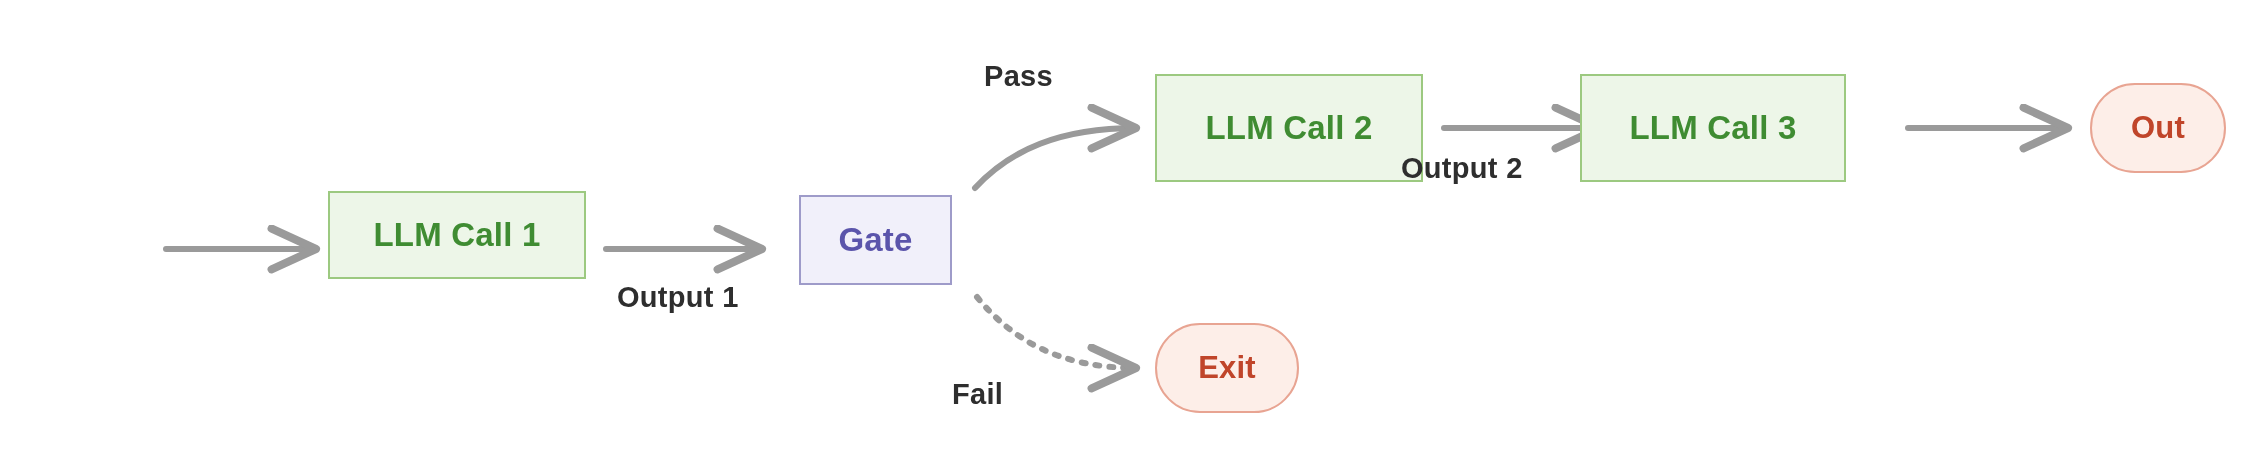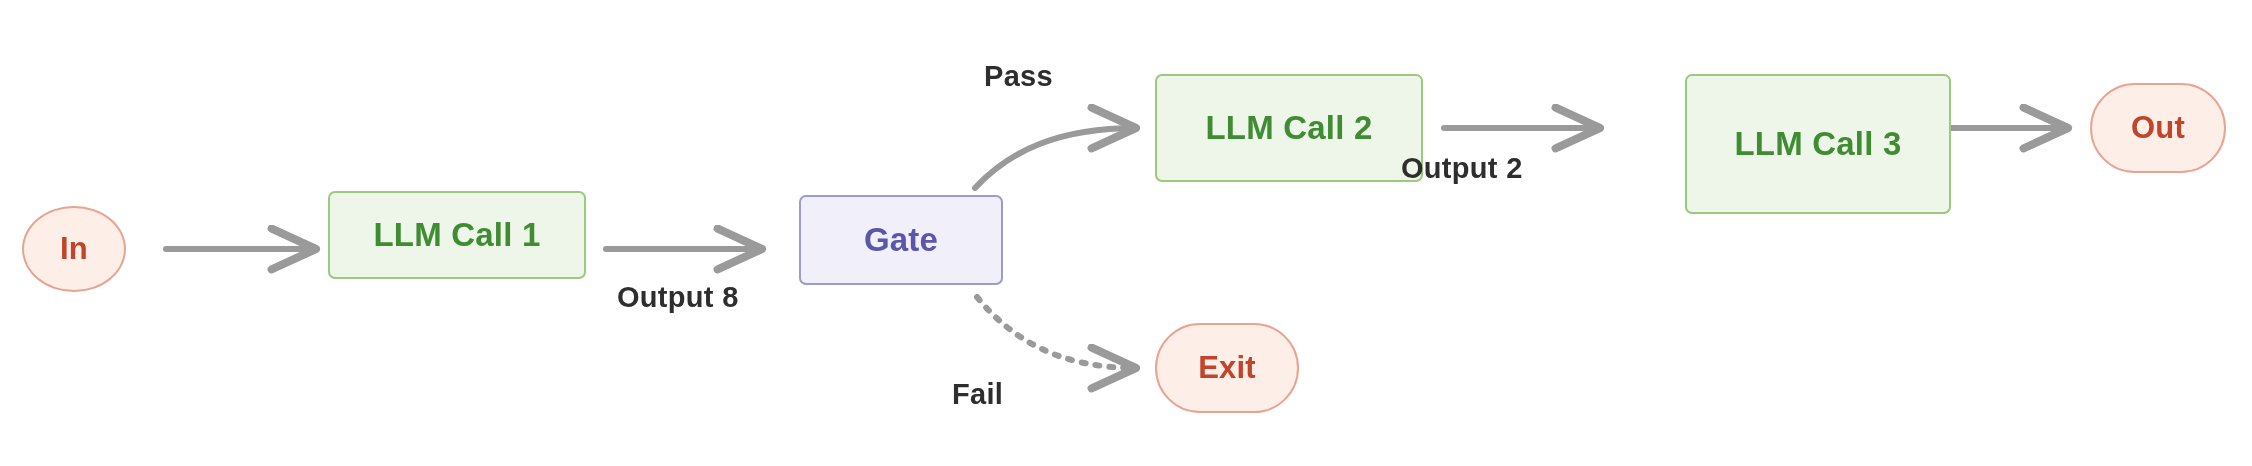--- a/index.html
+++ b/index.html
@@ -28,21 +28,20 @@
   }
   .node {
     position: absolute;
     display: flex;
     align-items: center;
     justify-content: center;
     box-sizing: border-box;
     font-weight: bold;
     white-space: nowrap;
     letter-spacing: 0.2px;
-    border-radius: 7px;
   }
   
   .node-terminal {
     background: #fdeee8;
     border: 2px solid #e8a492;
     color: #c0452a;
   }
   .node-circle {
     border-radius: 50%;
   }
@@ -91,49 +90,46 @@
 
     <path d="M 975,188 C 1010,150 1060,128 1136,128" fill="none" stroke="#9a9a9a" stroke-width="6" stroke-linecap="round" marker-end="url(#arrowhead)"></path>
 
     <path d="M 977,297 C 1012,340 1060,368 1136,368" fill="none" stroke="#9a9a9a" stroke-width="6" stroke-linecap="round" stroke-dasharray="4 10" marker-end="url(#arrowhead-dashed)"></path>
 
     <line x1="1444" y1="128" x2="1600" y2="128" stroke="#9a9a9a" stroke-width="6" stroke-linecap="round" marker-end="url(#arrowhead)"></line>
 
     <line x1="1908" y1="128" x2="2068" y2="128" stroke="#9a9a9a" stroke-width="6" stroke-linecap="round" marker-end="url(#arrowhead)"></line>
   </svg>
 
-  <div class="node node-terminal node-circle" style="left:22px; top:206px; width:104px; height:86px; font-size:31px;">
-    <span>In</span>
-  </div>
 
   <div class="node node-process" style="left:328px; top:191px; width:258px; height:88px; font-size:33px;">
     <span>LLM Call 1</span>
   </div>
 
-  <div class="node node-gate" style="left:799px; top:195px; width:204px; height:90px; font-size:33px;">
+  <div class="node node-gate" style="left:799px; top:195px; width:153px; height:90px; font-size:33px;">
     <span>Gate</span>
   </div>
 
   <div class="node node-process" style="left:1155px; top:74px; width:268px; height:108px; font-size:33px;">
     <span>LLM Call 2</span>
   </div>
 
-  <div class="node node-process" style="left:1685px; top:74px; width:266px; height:140px; font-size:33px;">
+  <div class="node node-process" style="left:1580px; top:74px; width:266px; height:108px; font-size:33px;">
     <span>LLM Call 3</span>
   </div>
 
   <div class="node node-terminal node-stadium" style="left:2090px; top:83px; width:136px; height:90px; font-size:31px;">
     <span>Out</span>
   </div>
 
   <div class="node node-terminal node-stadium" style="left:1155px; top:323px; width:144px; height:90px; font-size:31px;">
     <span>Exit</span>
   </div>
 
-  <div class="edge-label" style="left:617px; top:281px;">Output 8</div>
+  <div class="edge-label" style="left:617px; top:281px;">Output 1</div>
 
   <div class="edge-label" style="left:984px; top:60px;">Pass</div>
 
   <div class="edge-label" style="left:952px; top:378px;">Fail</div>
 
   <div class="edge-label" style="left:1401px; top:152px;">Output 2</div>
 
 </div>
 
 </body></html>

